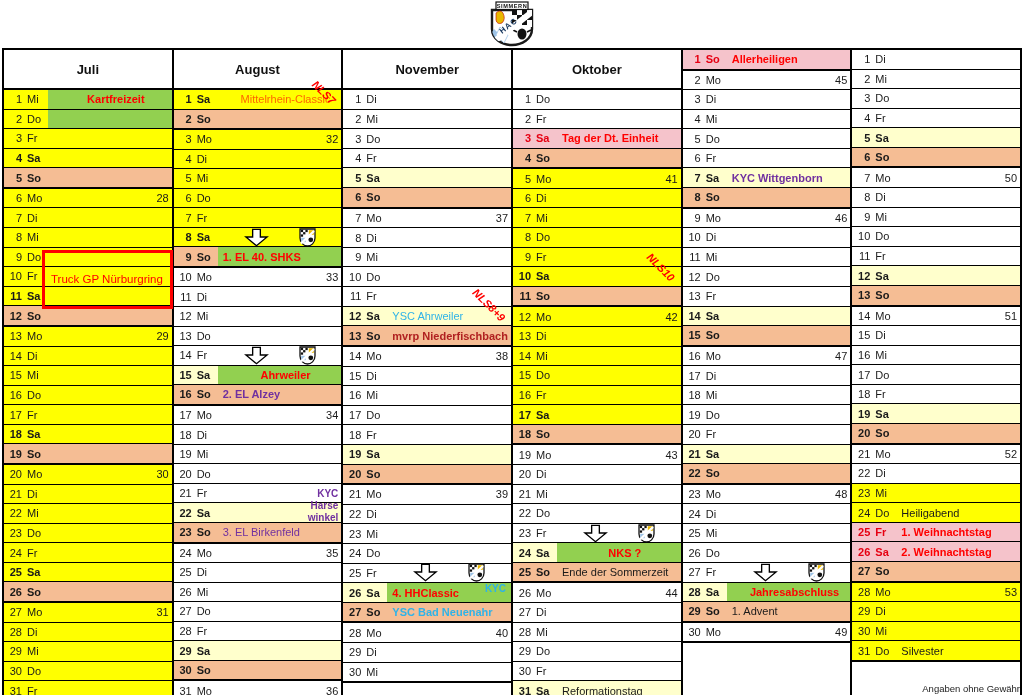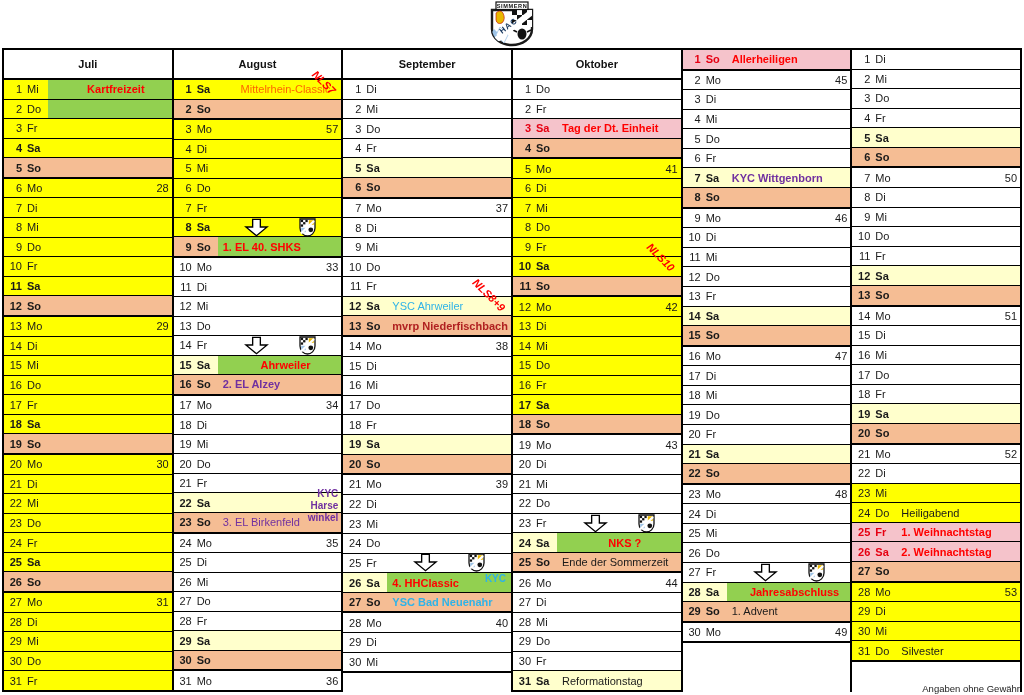--- a/index.html
+++ b/index.html
@@ -7,22 +7,22 @@
   #page { position: relative; width: 1024px; height: 695px; background: #fff; overflow: hidden; }
 
   
   .titlebar { height: 48px; display: flex; align-items: center; justify-content: center; gap: 22px; }
   .titlebar h1 { font-size: 34px; font-weight: bold; color: #111; letter-spacing: 1px; }
 
   
   .cal { display: flex; width: 1020px; margin-left: 2px; border: 2px solid #000; border-bottom: none; background: #fff; }
   .mcol { flex: 1 1 0; position: relative; min-width: 0; }
   .mcol.sep { border-left: 2px solid #000; }
-  .mhead { height: 30px; border-bottom: 2px solid #000; display: flex; align-items: center; justify-content: center;
-           font-size: 11px; font-weight: bold; color: #111; background: #fff; }
+  .mhead { height: 40px; border-bottom: 2px solid #000; display: flex; align-items: center; justify-content: center;
+           font-size: 13px; font-weight: bold; color: #111; background: #fff; }
   .mbody { height: 612px; display: flex; flex-direction: column; }
 
   .row { flex: 1 1 0; min-height: 0; display: flex; align-items: center; position: relative;
          border-top: 1px solid #000; overflow: visible; font-size: 11px; color: #1a1a1a; }
   .row.first { border-top: none; }
   .row.wkstart { border-top-width: 2px; }
   .row.colend { border-bottom: 2px solid #000; }
   .row.blank { border: none; background: #fff !important; }
   .row.bold .dnum, .row.bold .dwd { font-weight: bold; }
   .row.hol .dnum, .row.hol .dwd { color: #e60012; font-weight: bold; }
@@ -246,20 +246,21 @@
             <span class="dnum">30</span>
             <span class="dwd">Do</span>
             <div class="evarea"></div>
           </div>
           <div class="row colend" style="background: rgb(255, 255, 0);">
             <span class="dnum">31</span>
             <span class="dwd">Fr</span>
             <div class="evarea"></div>
           </div>
         </div>
+        <div class="redbox" style="border-color: rgb(255, 0, 0); color: rgb(255, 0, 0); top: 199.677px; height: 59.2258px;">Truck GP Nürburgring</div>
       </div>
       <div class="mcol sep">
         <div class="mhead">August</div>
         <div class="mbody">
           <div class="row first bold" style="background: rgb(255, 255, 0);">
             <span class="dnum">1</span>
             <span class="dwd">Sa</span>
             <div class="evarea">
               <div class="ev ctr" style="color: rgb(255, 102, 0);">Mittelrhein-Classic</div>
               <span class="diag">NLS7</span>
@@ -267,21 +268,21 @@
           </div>
           <div class="row bold" style="background: rgb(245, 189, 148);">
             <span class="dnum">2</span>
             <span class="dwd">So</span>
             <div class="evarea"></div>
           </div>
           <div class="row wkstart" style="background: rgb(255, 255, 0);">
             <span class="dnum">3</span>
             <span class="dwd">Mo</span>
             <div class="evarea">
-              <span class="wknum">57</span>
+              <span class="wknum">32</span>
             </div>
           </div>
           <div class="row" style="background: rgb(255, 255, 0);">
             <span class="dnum">4</span>
             <span class="dwd">Di</span>
             <div class="evarea"></div>
           </div>
           <div class="row" style="background: rgb(255, 255, 0);">
             <span class="dnum">5</span>
             <span class="dwd">Mi</span>
@@ -464,21 +465,21 @@
             </div>
           </div>
         </div>
         <div class="note2" style="top: 437.581px;">
           <div>KYC</div>
           <div>Harse</div>
           <div>winkel</div>
         </div>
       </div>
       <div class="mcol sep">
-        <div class="mhead">September</div>
+        <div class="mhead">November</div>
         <div class="mbody">
           <div class="row first" style="background: rgb(255, 255, 255);">
             <span class="dnum">1</span>
             <span class="dwd">Di</span>
             <div class="evarea"></div>
           </div>
           <div class="row" style="background: rgb(255, 255, 255);">
             <span class="dnum">2</span>
             <span class="dwd">Mi</span>
             <div class="evarea"></div>

